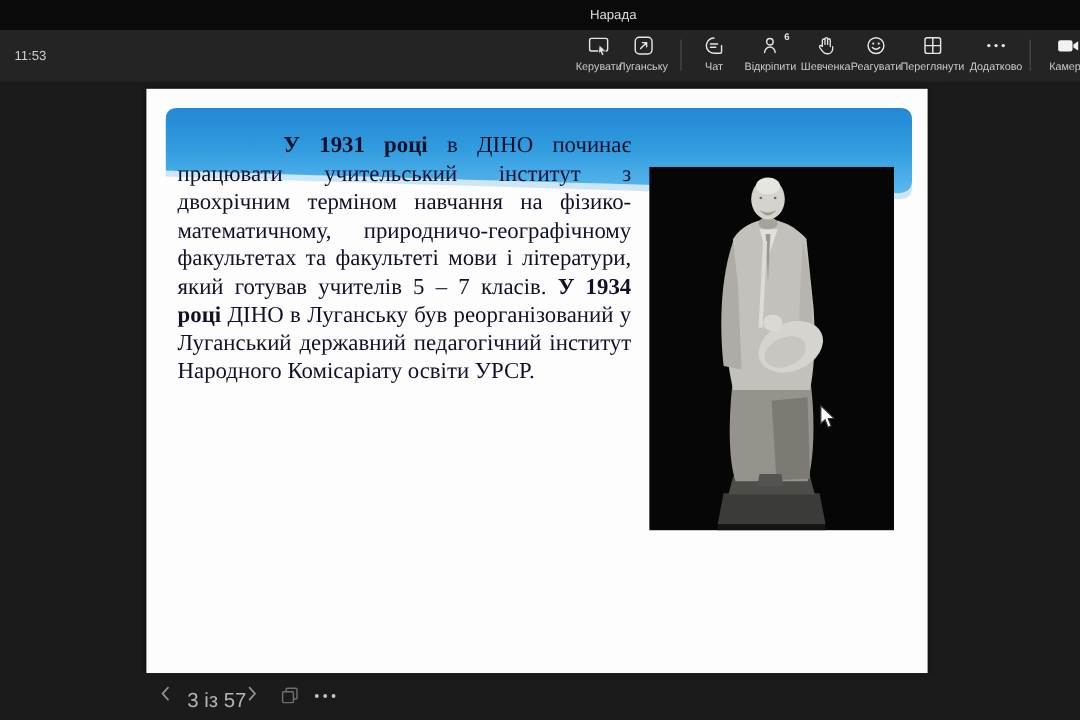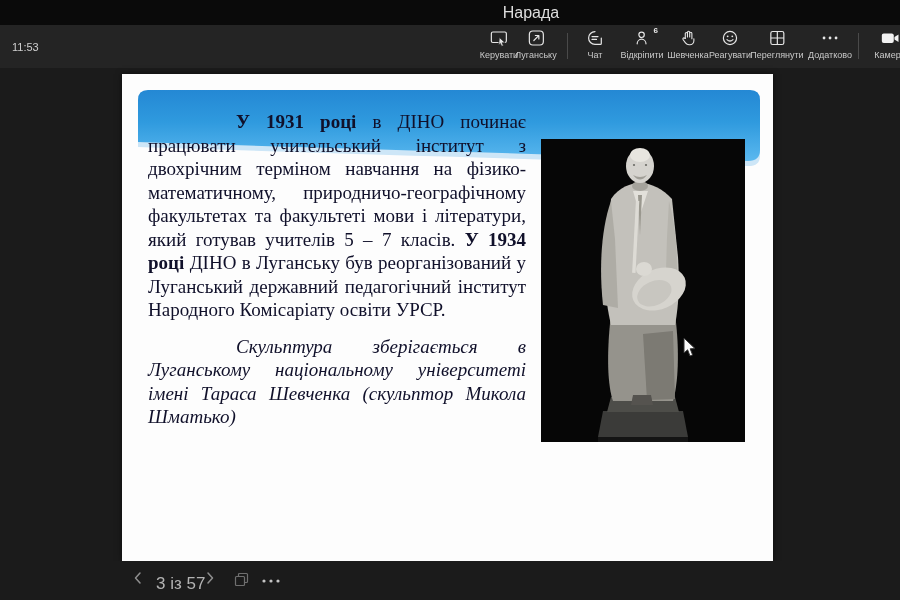--- a/index.html
+++ b/index.html
@@ -2,22 +2,22 @@
 <html><head>
 <meta charset="utf-8">
 <style>
   html,body{margin:0;padding:0;background:#000;}
   *{box-sizing:border-box;}
   #stage{position:relative;width:900px;height:600px;overflow:hidden;
          background:#1b1b1b;font-family:"Liberation Sans",sans-serif;}
 
   
   .titlebar{position:absolute;left:0;top:0;width:900px;height:25px;background:#0a0a0a;}
-  .titlebar .title{position:absolute;left:531px;top:50%;transform:translate(-50%,-50%);
-        font-size:16px;color:#dedede;white-space:nowrap;}
+  .titlebar .title{position:absolute;left:511px;top:50%;transform:translate(-50%,-50%);
+        font-size:11px;color:#dedede;white-space:nowrap;}
 
   
   .toolbar{position:absolute;left:0;top:25px;width:900px;height:43px;background:#242424;}
   .time{position:absolute;left:12px;top:50%;transform:translateY(-50%);
         font-size:11px;color:#cfcfcf;}
   .tbtn{position:absolute;top:4px;display:flex;flex-direction:column;align-items:center;
         transform:translateX(-50%);cursor:pointer;white-space:nowrap;}
   .tbtn .ico{height:18px;display:flex;align-items:center;justify-content:center;position:relative;}
   .tbtn .lbl{margin-top:3px;font-size:9px;color:#c9c9c9;line-height:10px;}
   .badge{position:absolute;top:-3px;right:-7px;font-size:8px;font-weight:bold;color:#e8e8e8;}
@@ -162,21 +162,20 @@
           <stop offset="45%" stop-color="#2f9ade"></stop>
           <stop offset="100%" stop-color="#5ab8ef"></stop>
         </linearGradient>
       </defs>
       <path d="M10,0 H612 Q622,0 622,10 V66 Q622,77 608,76 C430,70 185,63 0,57 L0,10 Q0,0 10,0 Z" fill="#cde6f7"></path>
       <path d="M10,0 H612 Q622,0 622,10 V60 Q622,71 610,71 C420,64 180,58 0,52 L0,10 Q0,0 10,0 Z" fill="url(#wgrad)"></path>
     </svg>
 
     <div class="slide-text">
         <div class="para"><span style="font-weight: bold;">У 1931 році</span><span> в ДІНО починає працювати учительський інститут з двохрічним терміном навчання на фізико-математичному, природничо-географічному факультетах та факультеті мови і літератури, який готував учителів 5 – 7 класів. </span><span style="font-weight: bold;">У 1934 році</span><span> ДІНО в Луганську був реорганізований у Луганський державний педагогічний інститут Народного Комісаріату освіти УРСР.</span></div>
-        <div class="para italic"><span>Скульптура зберігається в Луганському національному університеті імені Тараса Шевченка (скульптор Микола Шматько)</span></div>
       </div>
 
     <svg class="photo" width="204" height="303" viewBox="0 0 204 303">
       <rect x="0" y="0" width="204" height="303" fill="#060606"></rect>
 
       <path d="M62,272 L142,272 L147,298 L57,298 Z" fill="#3b3b39"></path>
       <path d="M70,258 L134,258 L138,273 L66,273 Z" fill="#4d4d49"></path>
 
       <path d="M70,175 C65,218 67,248 72,262 L132,262 C137,246 139,212 134,175 Z" fill="#95938c"></path>
       <path d="M102,195 L132,192 L134,260 L106,261 Z" fill="#7c7a73"></path>

